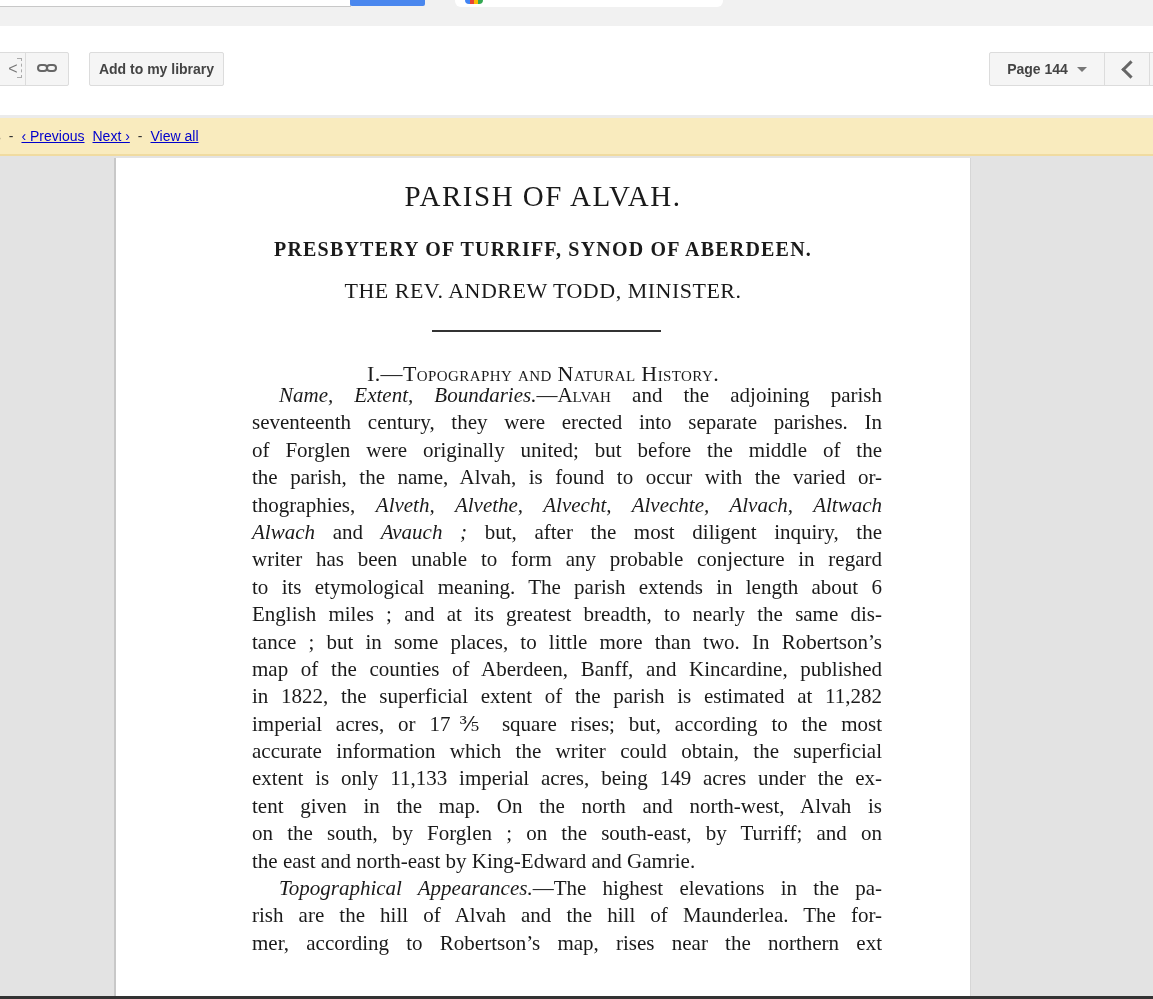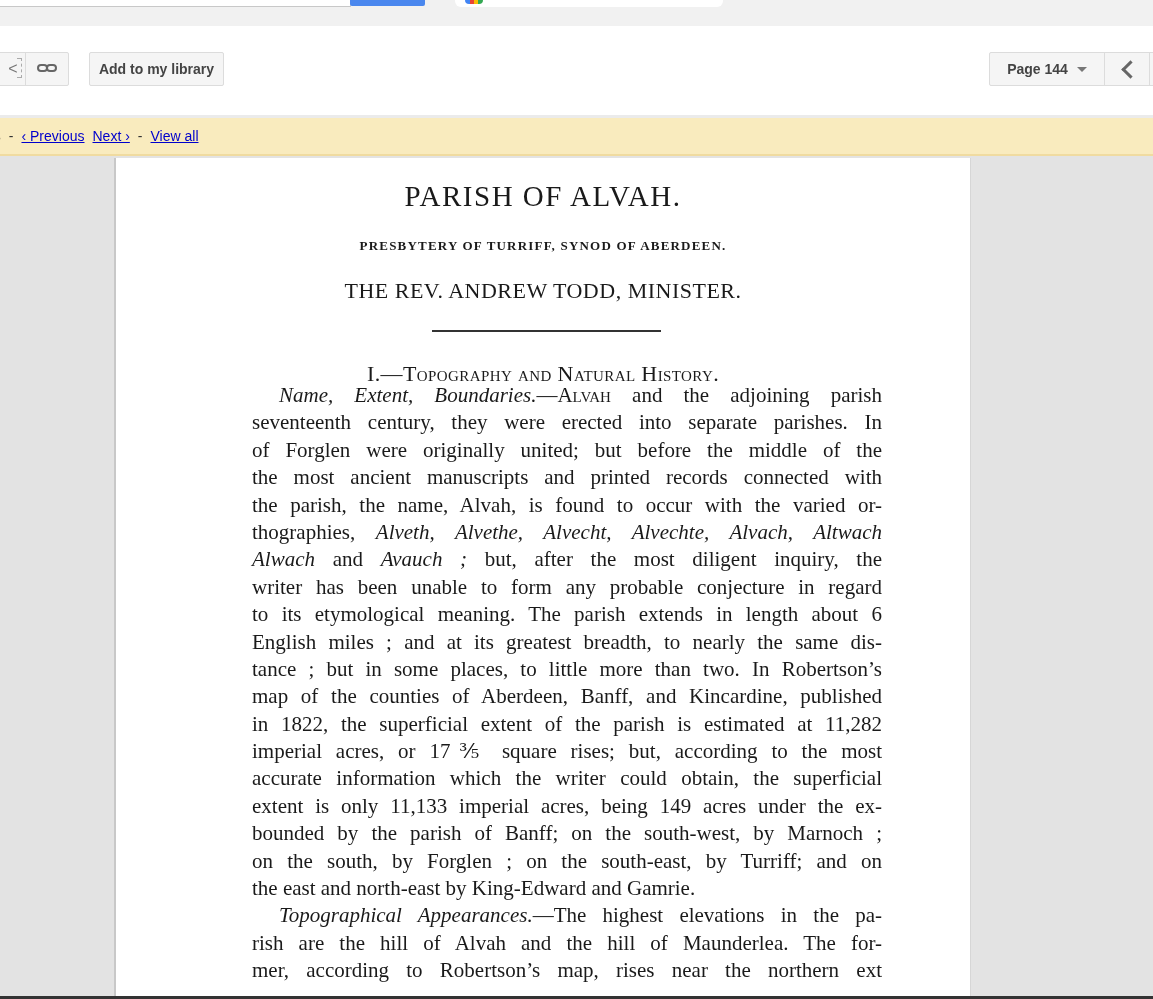--- a/index.html
+++ b/index.html
@@ -40,21 +40,21 @@
      font-size:14px; display:flex; align-items:center; color:#222; }
   .navbar .contents { font-weight:bold; margin-left:-28px; }
   .navbar .sep { margin:0 8px; color:#333; }
   .navbar a { color:#0000cc; text-decoration:underline; cursor:pointer; }
   .navbar .gap { width:8px; display:inline-block; }
   
   .viewer { position:absolute; left:0; top:156px; width:1153px; height:843px; background:#e3e3e3; }
   .page { position:absolute; left:114px; top:2px; width:857px; height:841px; background:#fff; border-left:2px solid #c8c8c8; border-right:1px solid #d6d6d6; box-sizing:border-box; overflow:hidden;
      font-family:"Liberation Serif", "DejaVu Serif", serif; color:#1a1a1a; }
   .title { position:absolute; left:0; width:100%; text-align:center; top:22px; font-size:29px; letter-spacing:1.5px; }
-  .sub1 { position:absolute; left:0; width:100%; text-align:center; top:80px; font-size:13px; font-weight:bold; letter-spacing:1.2px; }
+  .sub1 { position:absolute; left:0; width:100%; text-align:center; top:80px; font-size:20px; font-weight:bold; letter-spacing:1.2px; }
   .sub2 { position:absolute; left:0; width:100%; text-align:center; top:120px; font-size:22px; letter-spacing:0.5px; }
   .rule { position:absolute; left:316px; top:172px; width:229px; height:2px; background:#333; }
   .section { position:absolute; left:0; width:100%; text-align:center; top:203px; font-size:22px; font-variant:small-caps; letter-spacing:0.4px; }
   .body-text { position:absolute; left:136px; top:224px; width:630px; font-size:21px; line-height:27.4px; }
   .line { white-space:nowrap; text-align:justify; text-align-last:justify; height:27.4px; }
   .line.last { text-align-last:left; }
   .indent { padding-left:27px; }
   .sc { font-variant:small-caps; }
   .footer-rule { position:absolute; left:0; top:996px; width:1153px; height:3px; background:#333; }
 </style>
@@ -107,34 +107,33 @@
     <div class="title">PARISH OF ALVAH.</div>
     <div class="sub1">PRESBYTERY OF TURRIFF, SYNOD OF ABERDEEN.</div>
     <div class="sub2">THE REV. ANDREW TODD, MINISTER.</div>
     <div class="rule"></div>
     <div class="section">I.—Topography and Natural History.</div>
 
     <div class="body-text">
       <div class="line indent"><i>Name, Extent, Boundaries.</i><span>—</span><span class="sc">Alvah</span><span> and the adjoining parish</span></div>
       <div class="line">seventeenth century, they were erected into separate parishes. In</div>
       <div class="line">of Forglen were originally united; but before the middle of the</div>
-      <div class="line">the most ancient manuscripts and printed records connected with</div>
       <div class="line">the parish, the name, Alvah, is found to occur with the varied or-</div>
       <div class="line"><span>thographies, </span><i>Alveth, Alvethe, Alvecht, Alvechte, Alvach, Altwach</i></div>
       <div class="line"><i>Alwach</i><span> and </span><i>Avauch ;</i><span> but, after the most diligent inquiry, the</span></div>
       <div class="line">writer has been unable to form any probable conjecture in regard</div>
       <div class="line">to its etymological meaning. The parish extends in length about 6</div>
       <div class="line">English miles ; and at its greatest breadth, to nearly the same dis-</div>
       <div class="line">tance ; but in some places, to little more than two. In Robertson’s</div>
       <div class="line">map of the counties of Aberdeen, Banff, and Kincardine, published</div>
       <div class="line">in 1822, the superficial extent of the parish is estimated at 11,282</div>
       <div class="line">imperial acres, or 17⅗ square rises; but, according to the most</div>
       <div class="line">accurate information which the writer could obtain, the superficial</div>
       <div class="line">extent is only 11,133 imperial acres, being 149 acres under the ex-</div>
-      <div class="line">bounded by the parish of Banff; on the south-west, by Marnoch ;</div>
+      <div class="line">tent given in the map. On the north and north-west, Alvah is</div>
       <div class="line">on the south, by Forglen ; on the south-east, by Turriff; and on</div>
       <div class="line last">the east and north-east by King-Edward and Gamrie.</div>
       <div class="line indent"><i>Topographical Appearances.</i><span>—The highest elevations in the pa-</span></div>
       <div class="line">rish are the hill of Alvah and the hill of Maunderlea. The for-</div>
       <div class="line">mer, according to Robertson’s map, rises near the northern ext</div>
     </div>
   </div>
 </div>
 <div class="footer-rule"></div>
 

